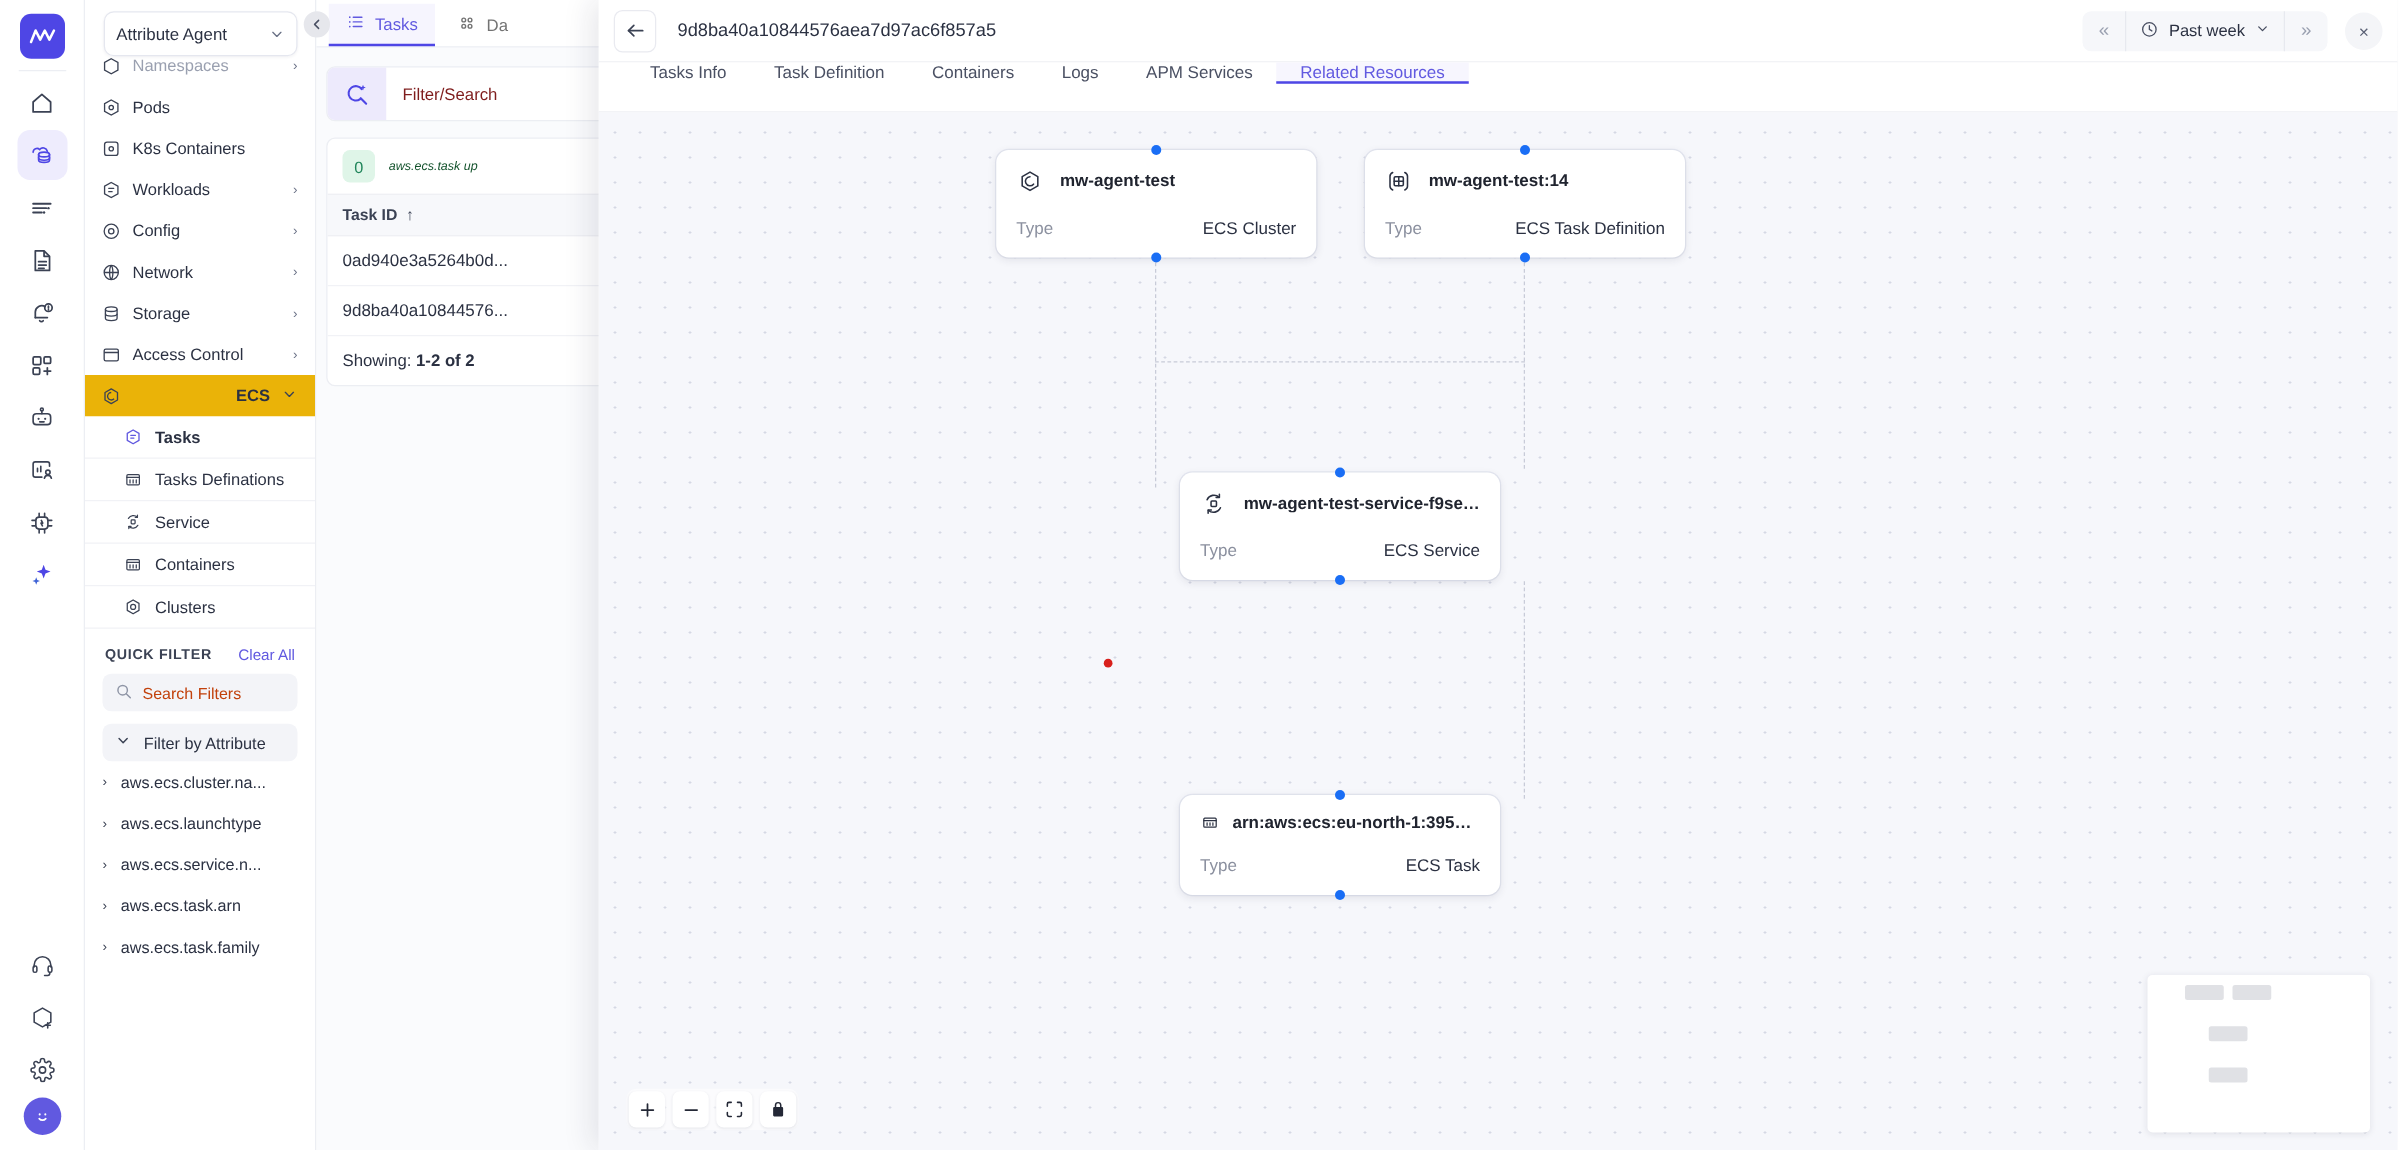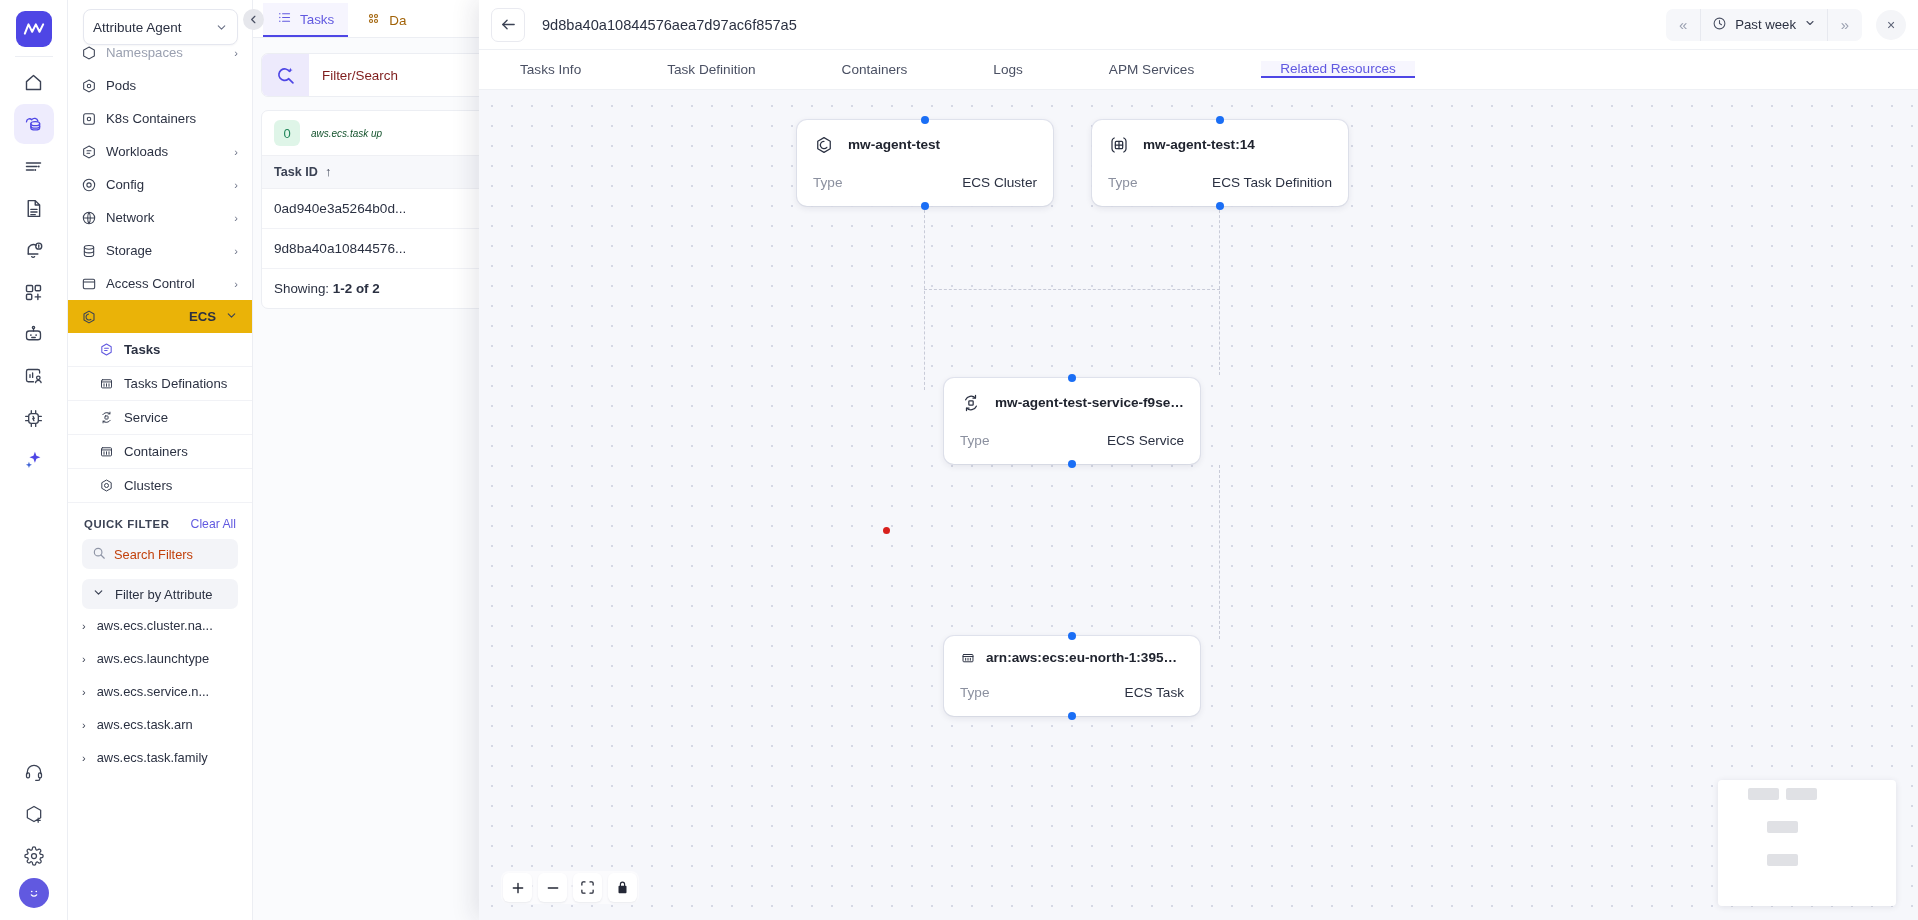--- a/index.html
+++ b/index.html
@@ -94,21 +94,21 @@
 
   
   #bg-page { position: absolute; left: 253px; top: 0; right: 0; bottom: 0; background: #fafbfd; z-index: 5;}
   #bg-tabs {
     position: absolute; left: 0; top: 0; height: 38px; width: 100%;
     background: #fff; border-bottom: 1px solid #eceef3;
     display: flex; align-items: flex-end; gap: 4px; padding-left: 10px;
   }
   .bgtab {
     display: flex; align-items: center; gap: 8px; height: 34px; padding: 0 14px;
-    font-size: 13.4px; color: #a16207;
+    font-size: 13.4px; color: #737373;
   }
   .bgtab.sel { color: #6159e0; background: #f6f5fe; border-bottom: 2px solid #4e46e5; font-weight: 400;}
   #bg-searchbar {
     position: absolute; left: 8px; top: 53px; height: 44px; width: 460px;
     background: #fff; border: 1px solid #eceef3; border-radius: 7px; display: flex; align-items: center;
   }
   .ai-search-ic {
     width: 47px; height: 42px; background: #edeafc; border-radius: 6px 0 0 6px;
     display: flex; align-items: center; justify-content: center; color: #4e46e5;
   }
@@ -164,22 +164,22 @@
   .tg-mid {
     display: flex; align-items: center; gap: 8px; height: 32px; padding: 0 11px;
     border-left: 1px solid #e7e9ef; border-right: 1px solid #e7e9ef;
     font-size: 13.2px; color: #2b3142;
   }
   #close-btn {
     width: 30px; height: 30px; border-radius: 50%; background: #f4f5f8; margin-left: 14px;
     display:flex; align-items:center; justify-content:center; color:#5b6175; font-size:14px;
   }
   #drawer-tabs {
-    height: 40px; flex: 0 0 40px; display: flex; align-items: center;
-    padding-left: 22px; border-bottom: 1px solid #eef0f4; background:#fff;gap:48px;
+    height: 40px; flex: 0 0 40px; display: flex; align-items: flex-start;
+    padding-left: 22px; border-bottom: 1px solid #eef0f4; background:#fff;
   }
   .dtab {
     display: flex; align-items: center; padding: 0 19px; font-size: 13.6px; color: #4a5063;
   }
   .dtab.sel { color: #6159e0; background: #f7f6fe; border-bottom: 2px solid #4e46e5; }
 
   
   #canvas {
     position: relative; flex: 1 1 auto; overflow: hidden;
     background-color: #f6f7fb;

